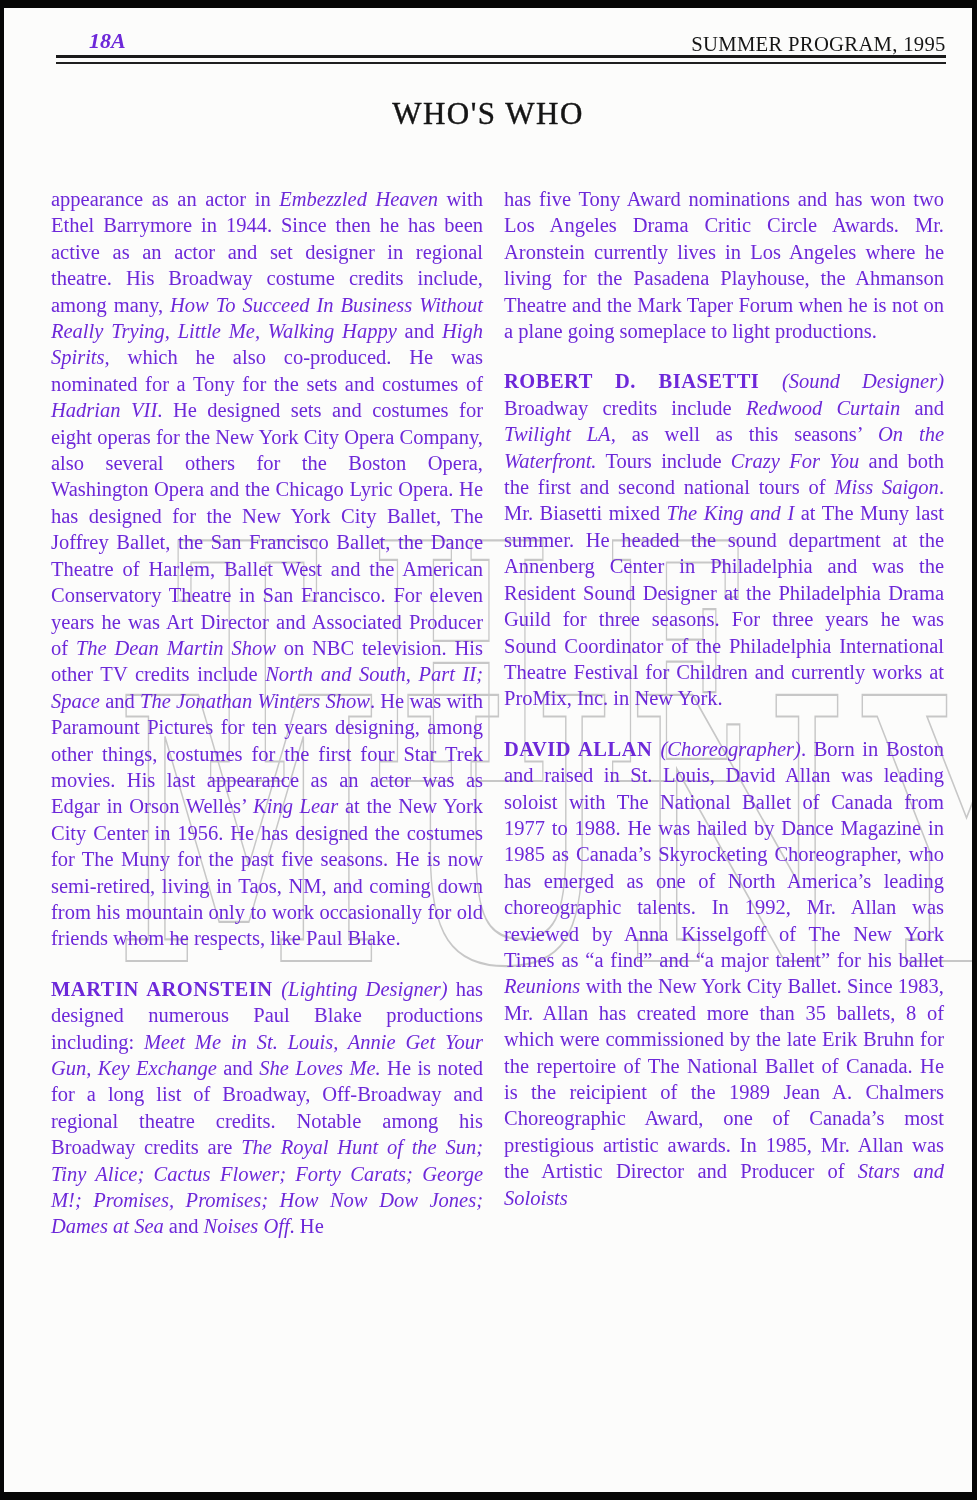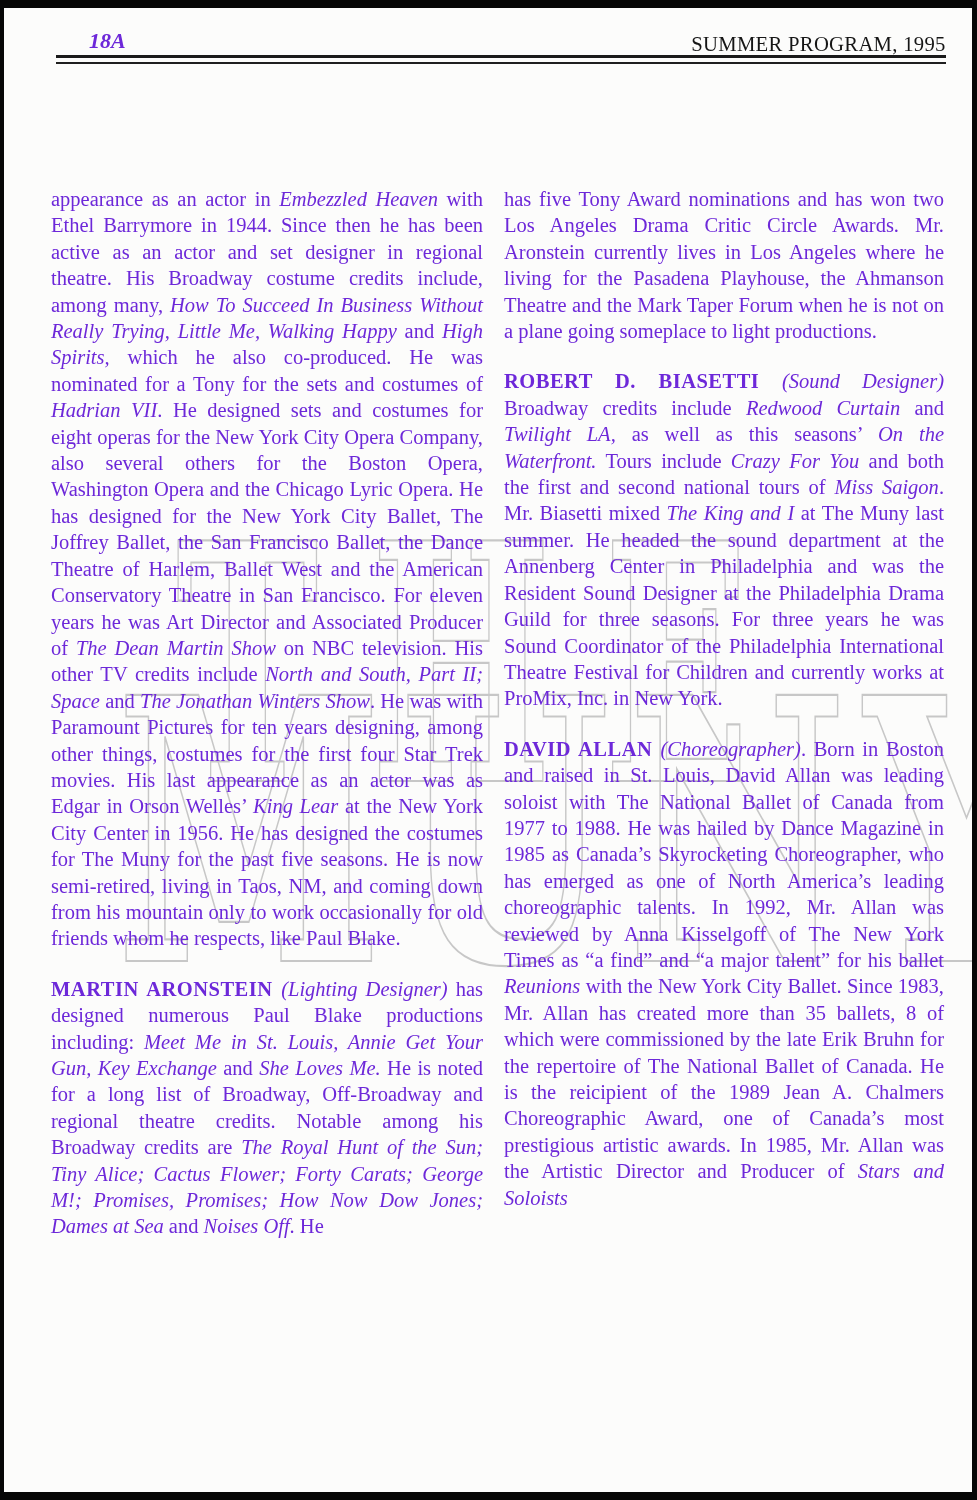--- a/index.html
+++ b/index.html
@@ -41,20 +41,21 @@
 
     <div class="watermark" aria-hidden="true">
       <div class="wm wm-the">THE</div>
       <div class="wm wm-muny">MUNY</div>
     </div>
 
     <div class="page-number">18A</div>
     <div class="header-right">SUMMER PROGRAM, 1995</div>
     <div class="header-rule"></div>
 
+    <div class="page-title">WHO'S WHO</div>
 
     <div class="col col-left">
         <p class="para"><span>appearance as an actor in </span><span class="it">Embezzled Heaven</span><span> with Ethel Barrymore in 1944. Since then he has been active as an actor and set designer in regional theatre. His Broadway costume credits include, among many, </span><span class="it">How To Succeed In Business Without Really Trying, Little Me, Walking Happy</span><span> and </span><span class="it">High Spirits,</span><span>  which he also co-produced. He was nominated for a Tony for the sets and costumes of </span><span class="it">Hadrian VII</span><span>. He designed sets and costumes for eight operas for the New York City Opera Company, also several others for the Boston Opera, Washington Opera and the Chicago Lyric Opera. He has designed for the New York City Ballet, The Joffrey Ballet, the San Francisco Ballet, the Dance Theatre of Harlem, Ballet West and the American Conservatory Theatre in San Francisco. For eleven years he was Art Director and Associated Producer of </span><span class="it">The Dean Martin Show</span><span> on NBC television. His other TV credits include </span><span class="it">North and South, Part II; Space</span><span> and </span><span class="it">The Jonathan Winters Show</span><span>. He was with Paramount Pictures for ten years designing, among other things, costumes for the first four Star Trek movies. His last appearance as an actor was as Edgar in Orson Welles’ </span><span class="it">King Lear</span><span> at the New York City Center in 1956. He has designed the costumes for The Muny for the past five seasons. He is now semi-retired, living in Taos, NM, and coming down from his mountain only to work occasionally for old friends whom he respects, like Paul Blake.</span></p>
         <p class="para"><span class="bd">MARTIN ARONSTEIN </span><span class="it">(Lighting Designer)</span><span> has designed numerous Paul Blake productions including:  </span><span class="it">Meet Me in St. Louis, Annie Get Your Gun, Key Exchange</span><span> and </span><span class="it">She Loves Me.</span><span> He is noted for a long list of Broadway, Off-Broadway and regional theatre credits. Notable among his Broadway credits are </span><span class="it">The Royal Hunt of the Sun; Tiny Alice; Cactus Flower; Forty Carats; George M!; Promises, Promises; How Now Dow Jones; Dames at Sea</span><span> and </span><span class="it">Noises Off</span><span>. He</span></p>
       </div>
     <div class="col col-right">
         <p class="para"><span>has five Tony Award nominations and has won two Los Angeles Drama Critic Circle Awards. Mr. Aronstein currently lives in Los Angeles where he living for the Pasadena Playhouse, the Ahmanson Theatre and the Mark Taper Forum when he is not on a plane going someplace to light productions.</span></p>
         <p class="para"><span class="bd">ROBERT D. BIASETTI </span><span class="it">(Sound Designer)</span><span> Broadway credits include </span><span class="it">Redwood Curtain</span><span> and </span><span class="it">Twilight LA,</span><span> as well as this seasons’ </span><span class="it">On the Waterfront.</span><span> Tours include </span><span class="it">Crazy For You</span><span> and both the first and second national tours of </span><span class="it">Miss Saigon</span><span>. Mr. Biasetti mixed </span><span class="it">The King and I</span><span> at The Muny last summer. He headed the sound department at the Annenberg Center in Philadelphia and was the Resident Sound Designer at the Philadelphia Drama Guild for three seasons. For three years he was Sound Coordinator of the Philadelphia International Theatre Festival for Children and currently works at ProMix, Inc. in New York.</span></p>
         <p class="para"><span class="bd">DAVID ALLAN </span><span class="it">(Choreographer)</span><span>. Born in Boston and raised in St. Louis, David Allan was leading soloist with The National Ballet of Canada from 1977 to 1988. He was hailed by </span><span class="un">Dance Magazine</span><span> in 1985 as Canada’s Skyrocketing Choreographer, who has emerged as one of North America’s leading choreographic talents. In 1992, Mr. Allan was reviewed by Anna Kisselgoff of </span><span class="un">The New York Times</span><span> as “a find” and “a major talent” for his ballet </span><span class="it">Reunions</span><span> with the New York City Ballet. Since 1983, Mr. Allan has created more than 35 ballets, 8 of which were commissioned by the late Erik Bruhn for the repertoire of The National Ballet of Canada. He is the reicipient of the 1989 Jean A. Chalmers Choreographic Award, one of Canada’s most prestigious artistic awards. In 1985, Mr. Allan was the Artistic Director and Producer of </span><span class="it">Stars and Soloists</span></p>
       </div>

